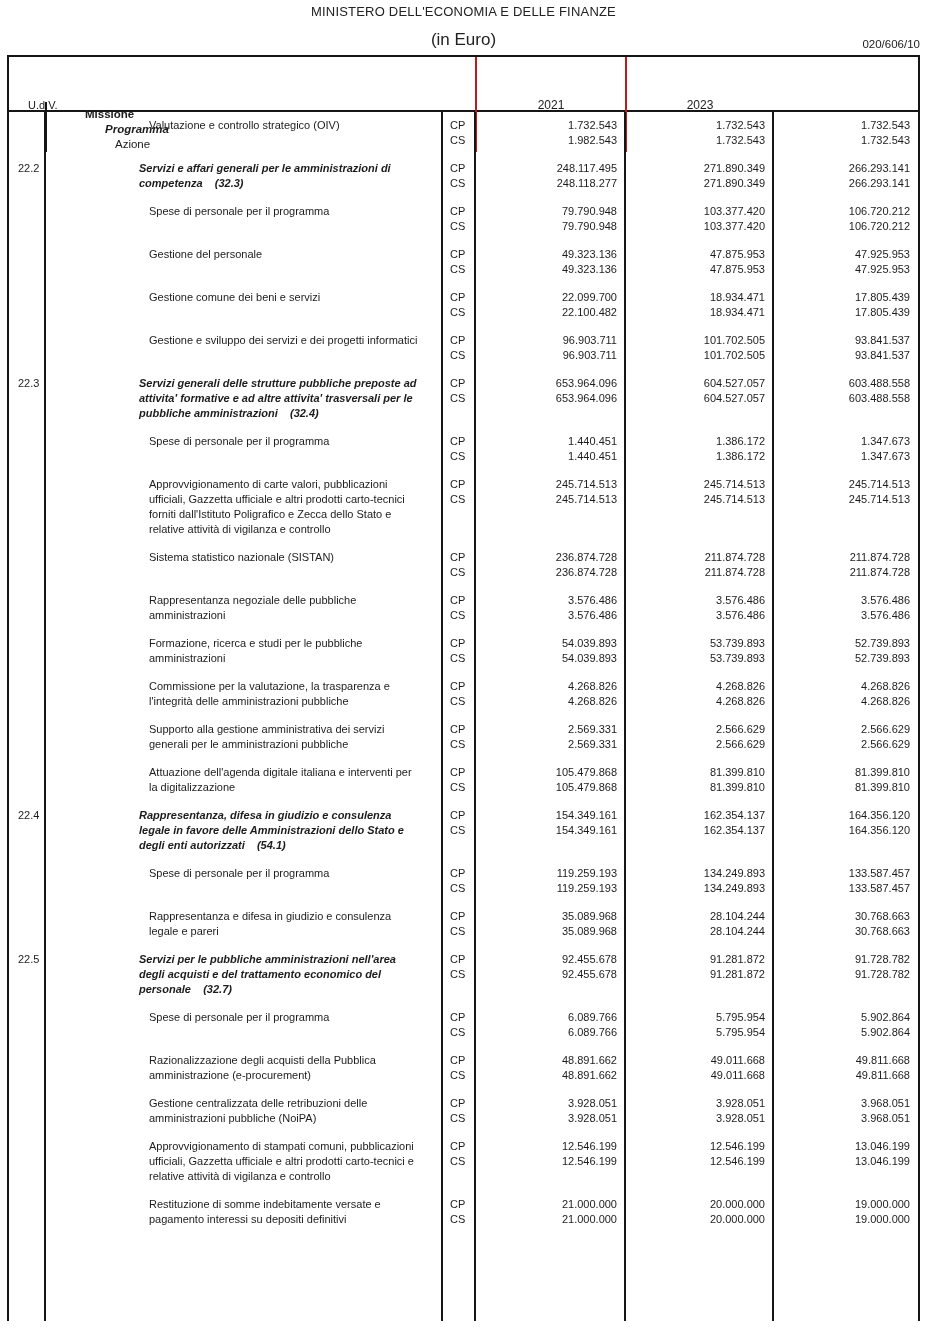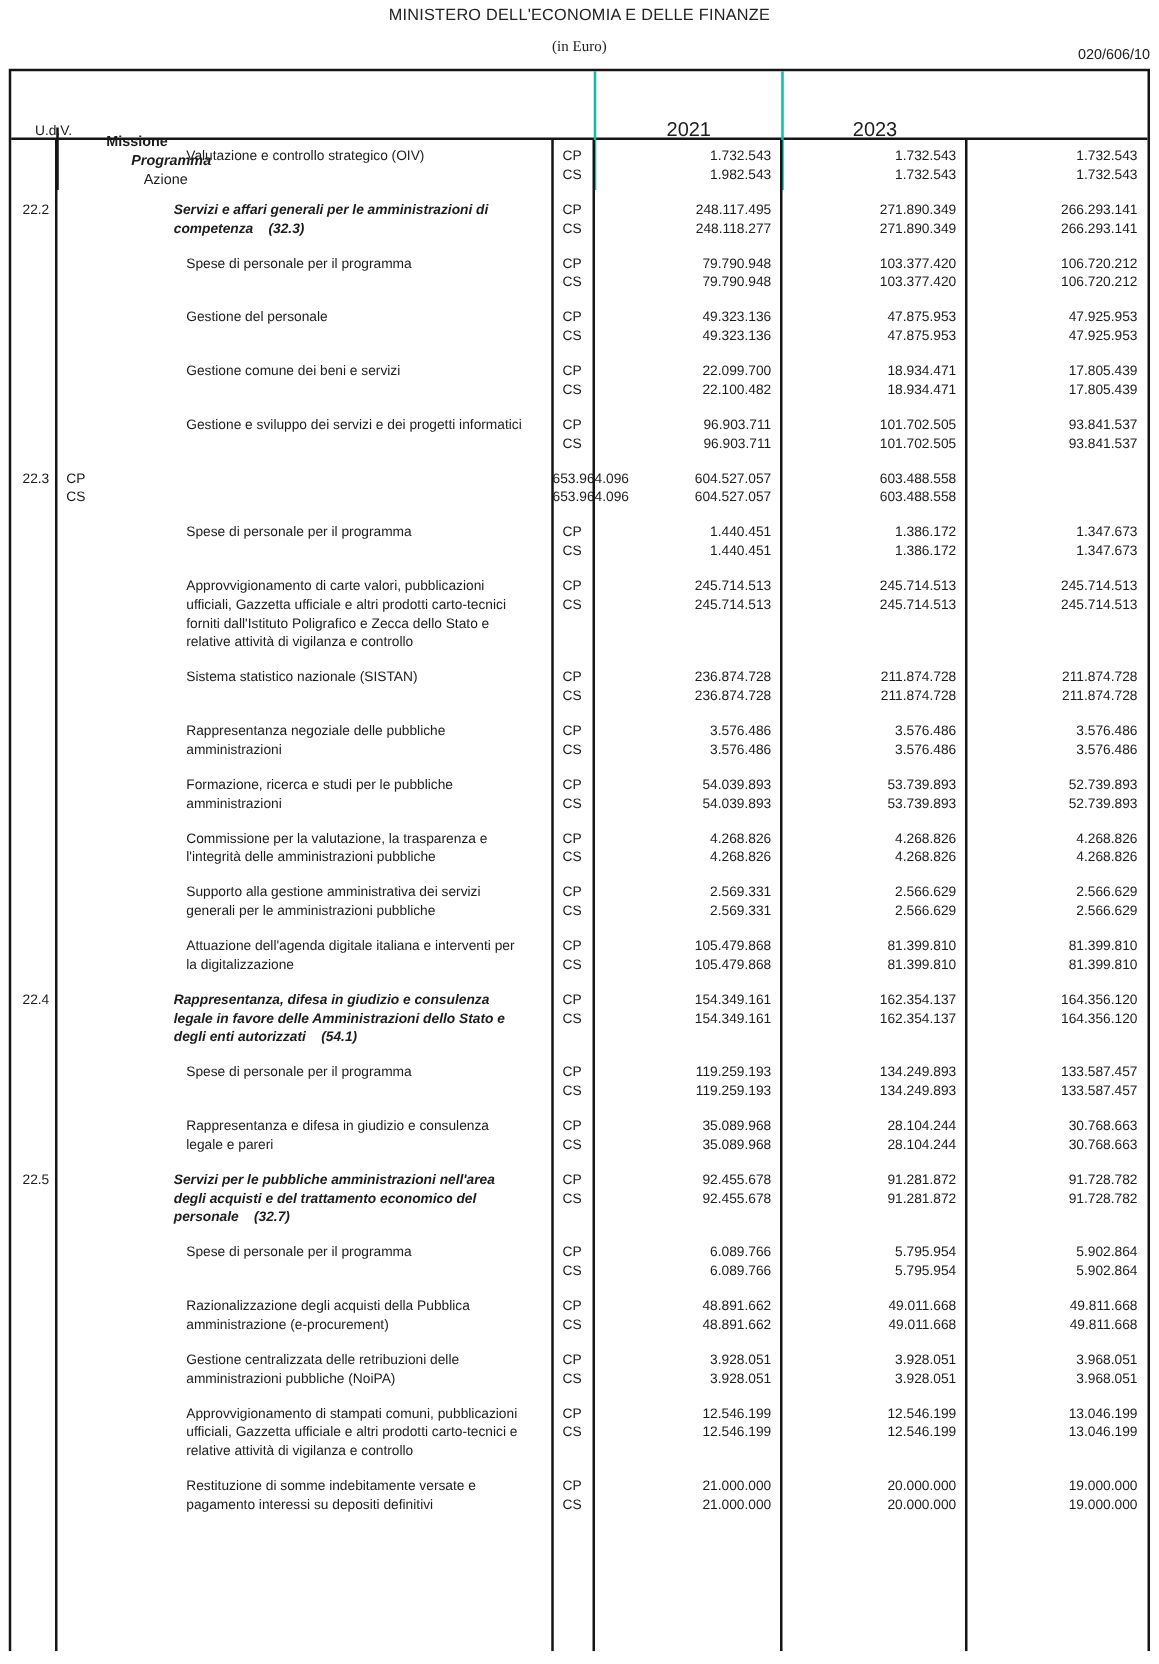--- a/index.html
+++ b/index.html
@@ -18,23 +18,22 @@
     top: 4px; left: 0; right: 0;
     text-align: center;
     font-size: 13px;
     letter-spacing: 0.2px;
     color: #222;
   }
   .doc-subtitle {
     position: absolute;
     top: 30px; left: 0; right: 0;
     text-align: center;
-    font-size: 12px;
+    font-size: 17px;
     color: #222;
-    font-family: Liberation Serif, serif;
   }
   .doc-code {
     position: absolute;
     top: 38px; right: 7px;
     font-size: 11.5px;
     color: #1c1c1c;
   }
   .budget-table {
     position: absolute;
     left: 7px; top: 55px;
@@ -61,23 +60,23 @@
   .th-desc {
     border-left: 2px solid #151515;
     padding-top: 5px;
     line-height: 15px;
     margin-top: 45px;
   }
   .th-desc .h-missione { padding-left: 38px; font-weight: bold; }
   .th-desc .h-programma { padding-left: 58px; font-weight: bold; font-style: italic; }
   .th-desc .h-azione { padding-left: 68px; }
   .th-year {
-    border-left: 2px solid #14b8a6;
+    border-left: 2px solid #b91c1c;
     display: flex; align-items: center; justify-content: center;
-    font-size: 16px;
+    font-size: 12px;
   }
   .tbody {
     position: relative;
     flex: 1 1 auto;
     padding-top: 6px;
     overflow: hidden;
   }
   .vline {
     position: absolute;
     top: 0; bottom: 0;
@@ -246,20 +245,23 @@
               <div>101.702.505</div>
               <div>101.702.505</div>
             </div>
             <div class="cell num">
               <div>93.841.537</div>
               <div>93.841.537</div>
             </div>
           </div>
           <div class="row">
             <div class="cell udv">22.3</div>
+            <div class="cell desc programma">Servizi generali delle strutture pubbliche preposte ad
+attivita' formative e ad altre attivita' trasversali per le
+pubbliche amministrazioni    (32.4)</div>
             <div class="cell cpcs">
               <div>CP</div>
               <div>CS</div>
             </div>
             <div class="cell num">
               <div>653.964.096</div>
               <div>653.964.096</div>
             </div>
             <div class="cell num">
               <div>604.527.057</div>

